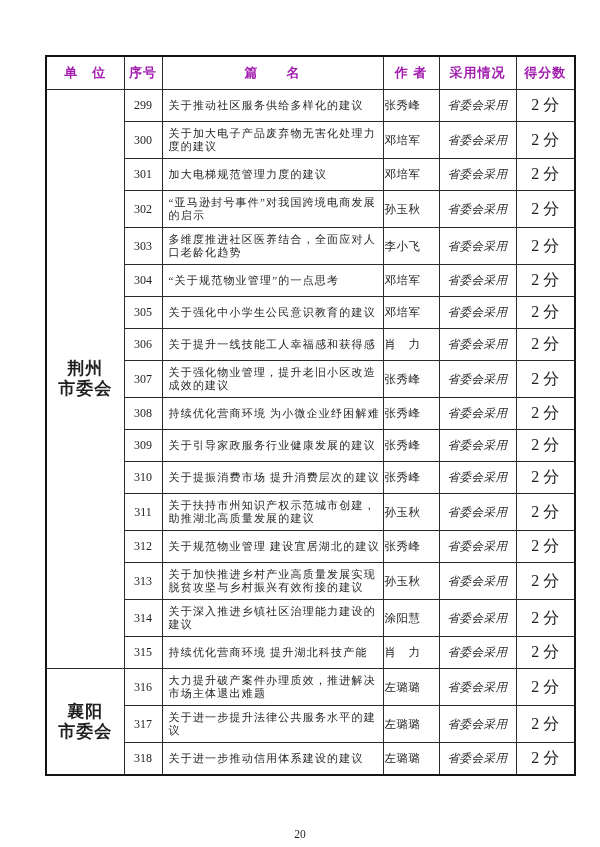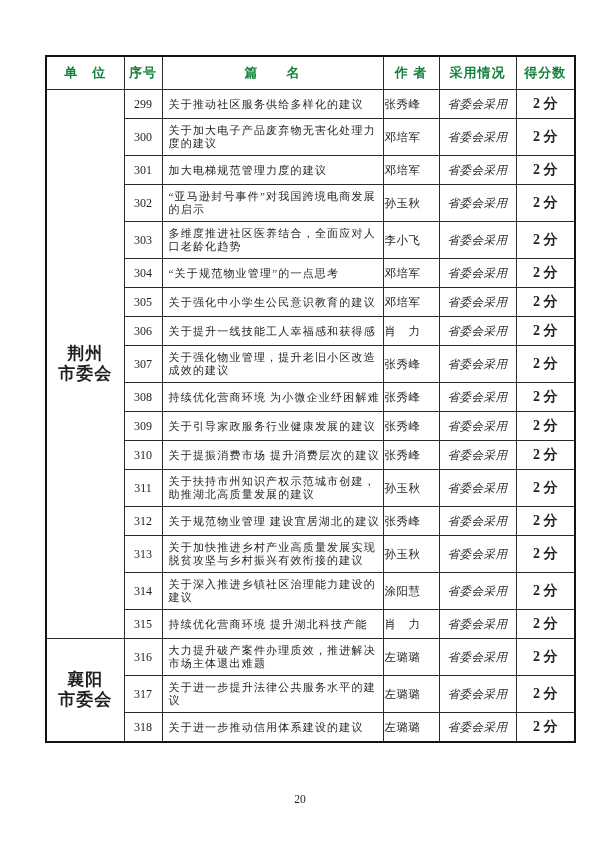--- a/index.html
+++ b/index.html
@@ -32,21 +32,21 @@
     background: #ffffff;
   }
   table.results th {
     font-family: "Liberation Sans", sans-serif;
     font-weight: bold;
     font-size: 13px;
     height: 32px;
     text-align: center;
     letter-spacing: 1px;
     padding: 0 2px;
-    color: #15803d;
+    color: #a21caf;
   }
   td.col-unit {
     text-align: center;
     font-size: 17px;
     line-height: 20px;
     letter-spacing: 1px;
     padding: 2px;
     font-weight: bold;
   }
   td.col-no {
@@ -69,29 +69,28 @@
   }
   td.col-adoption {
     text-align: center;
     font-size: 11.5px;
     letter-spacing: 0.5px;
     padding: 5px 1px;
     font-style: italic;
   }
   td.col-score {
     text-align: center;
-    font-size: 14px;
+    font-size: 16px;
     padding: 5px 1px;
-    font-weight: bold;
   }
   .page-number {
     position: absolute;
     left: 0;
     right: 0;
-    top: 793px;
+    top: 828px;
     text-align: center;
     font-size: 11.5px;
     color: #1f1f1f;
   }
 </style>
 </head>
 <body>
 
 <div class="page">
   <table class="results">

